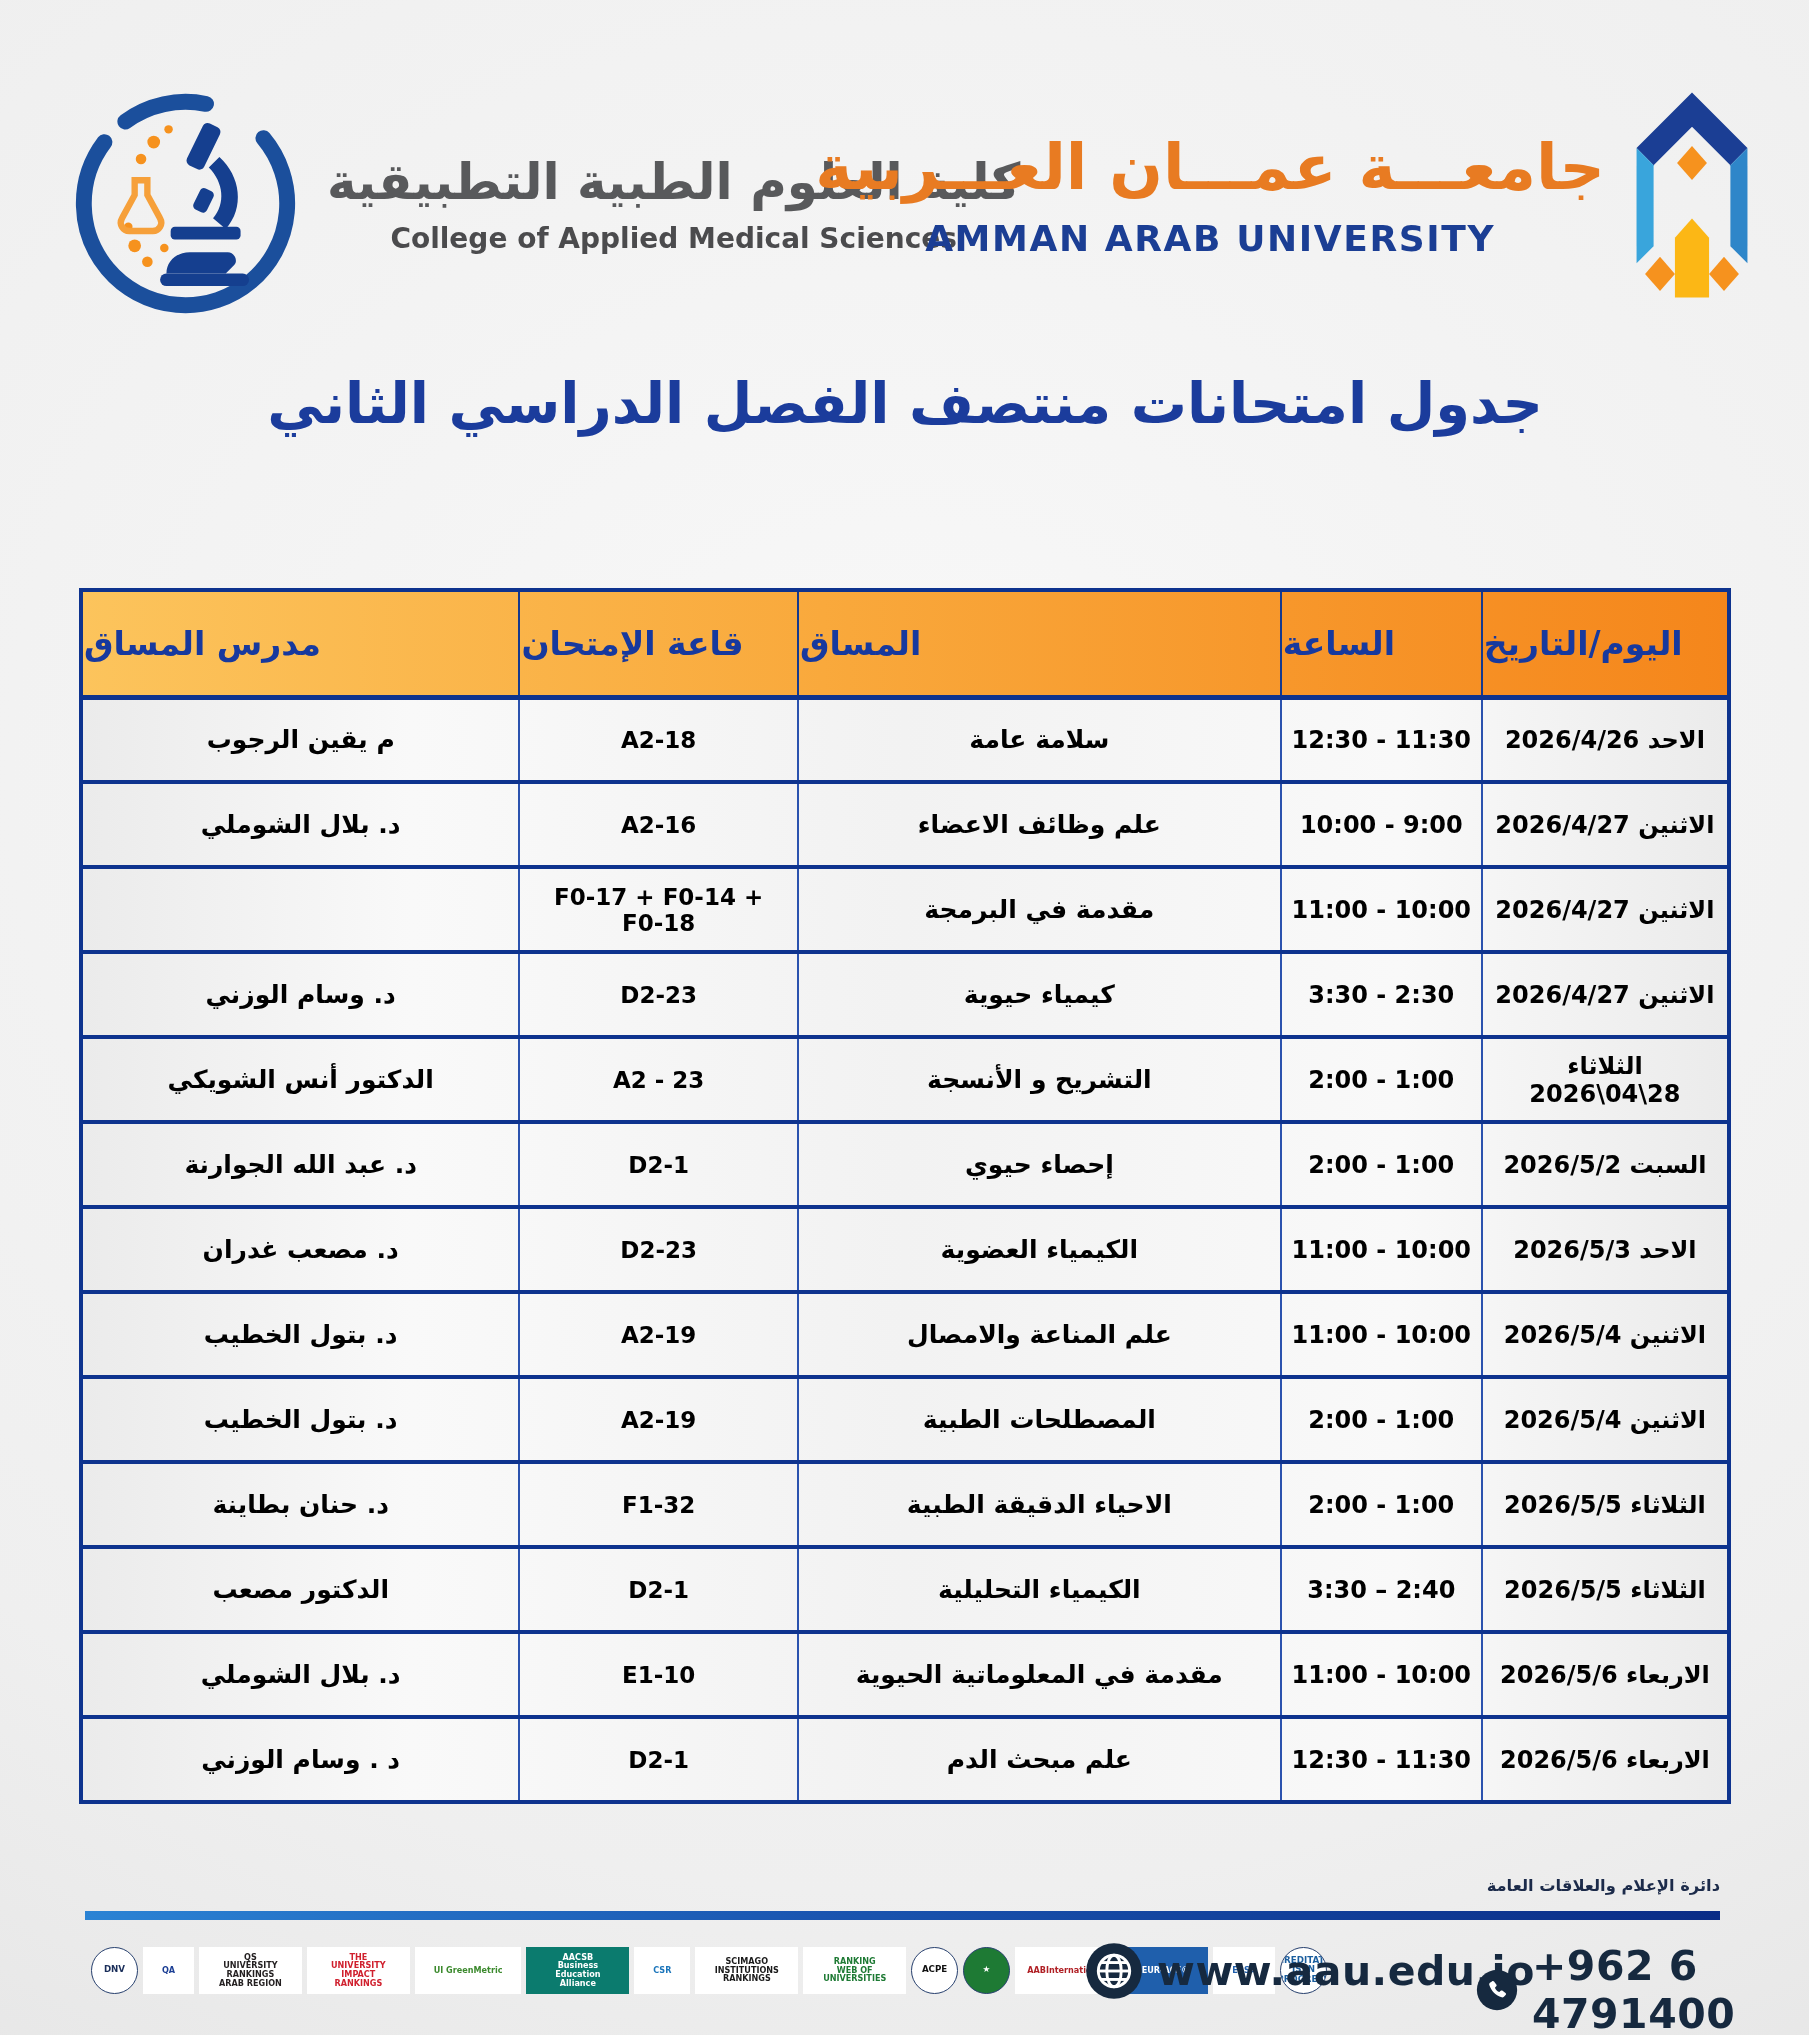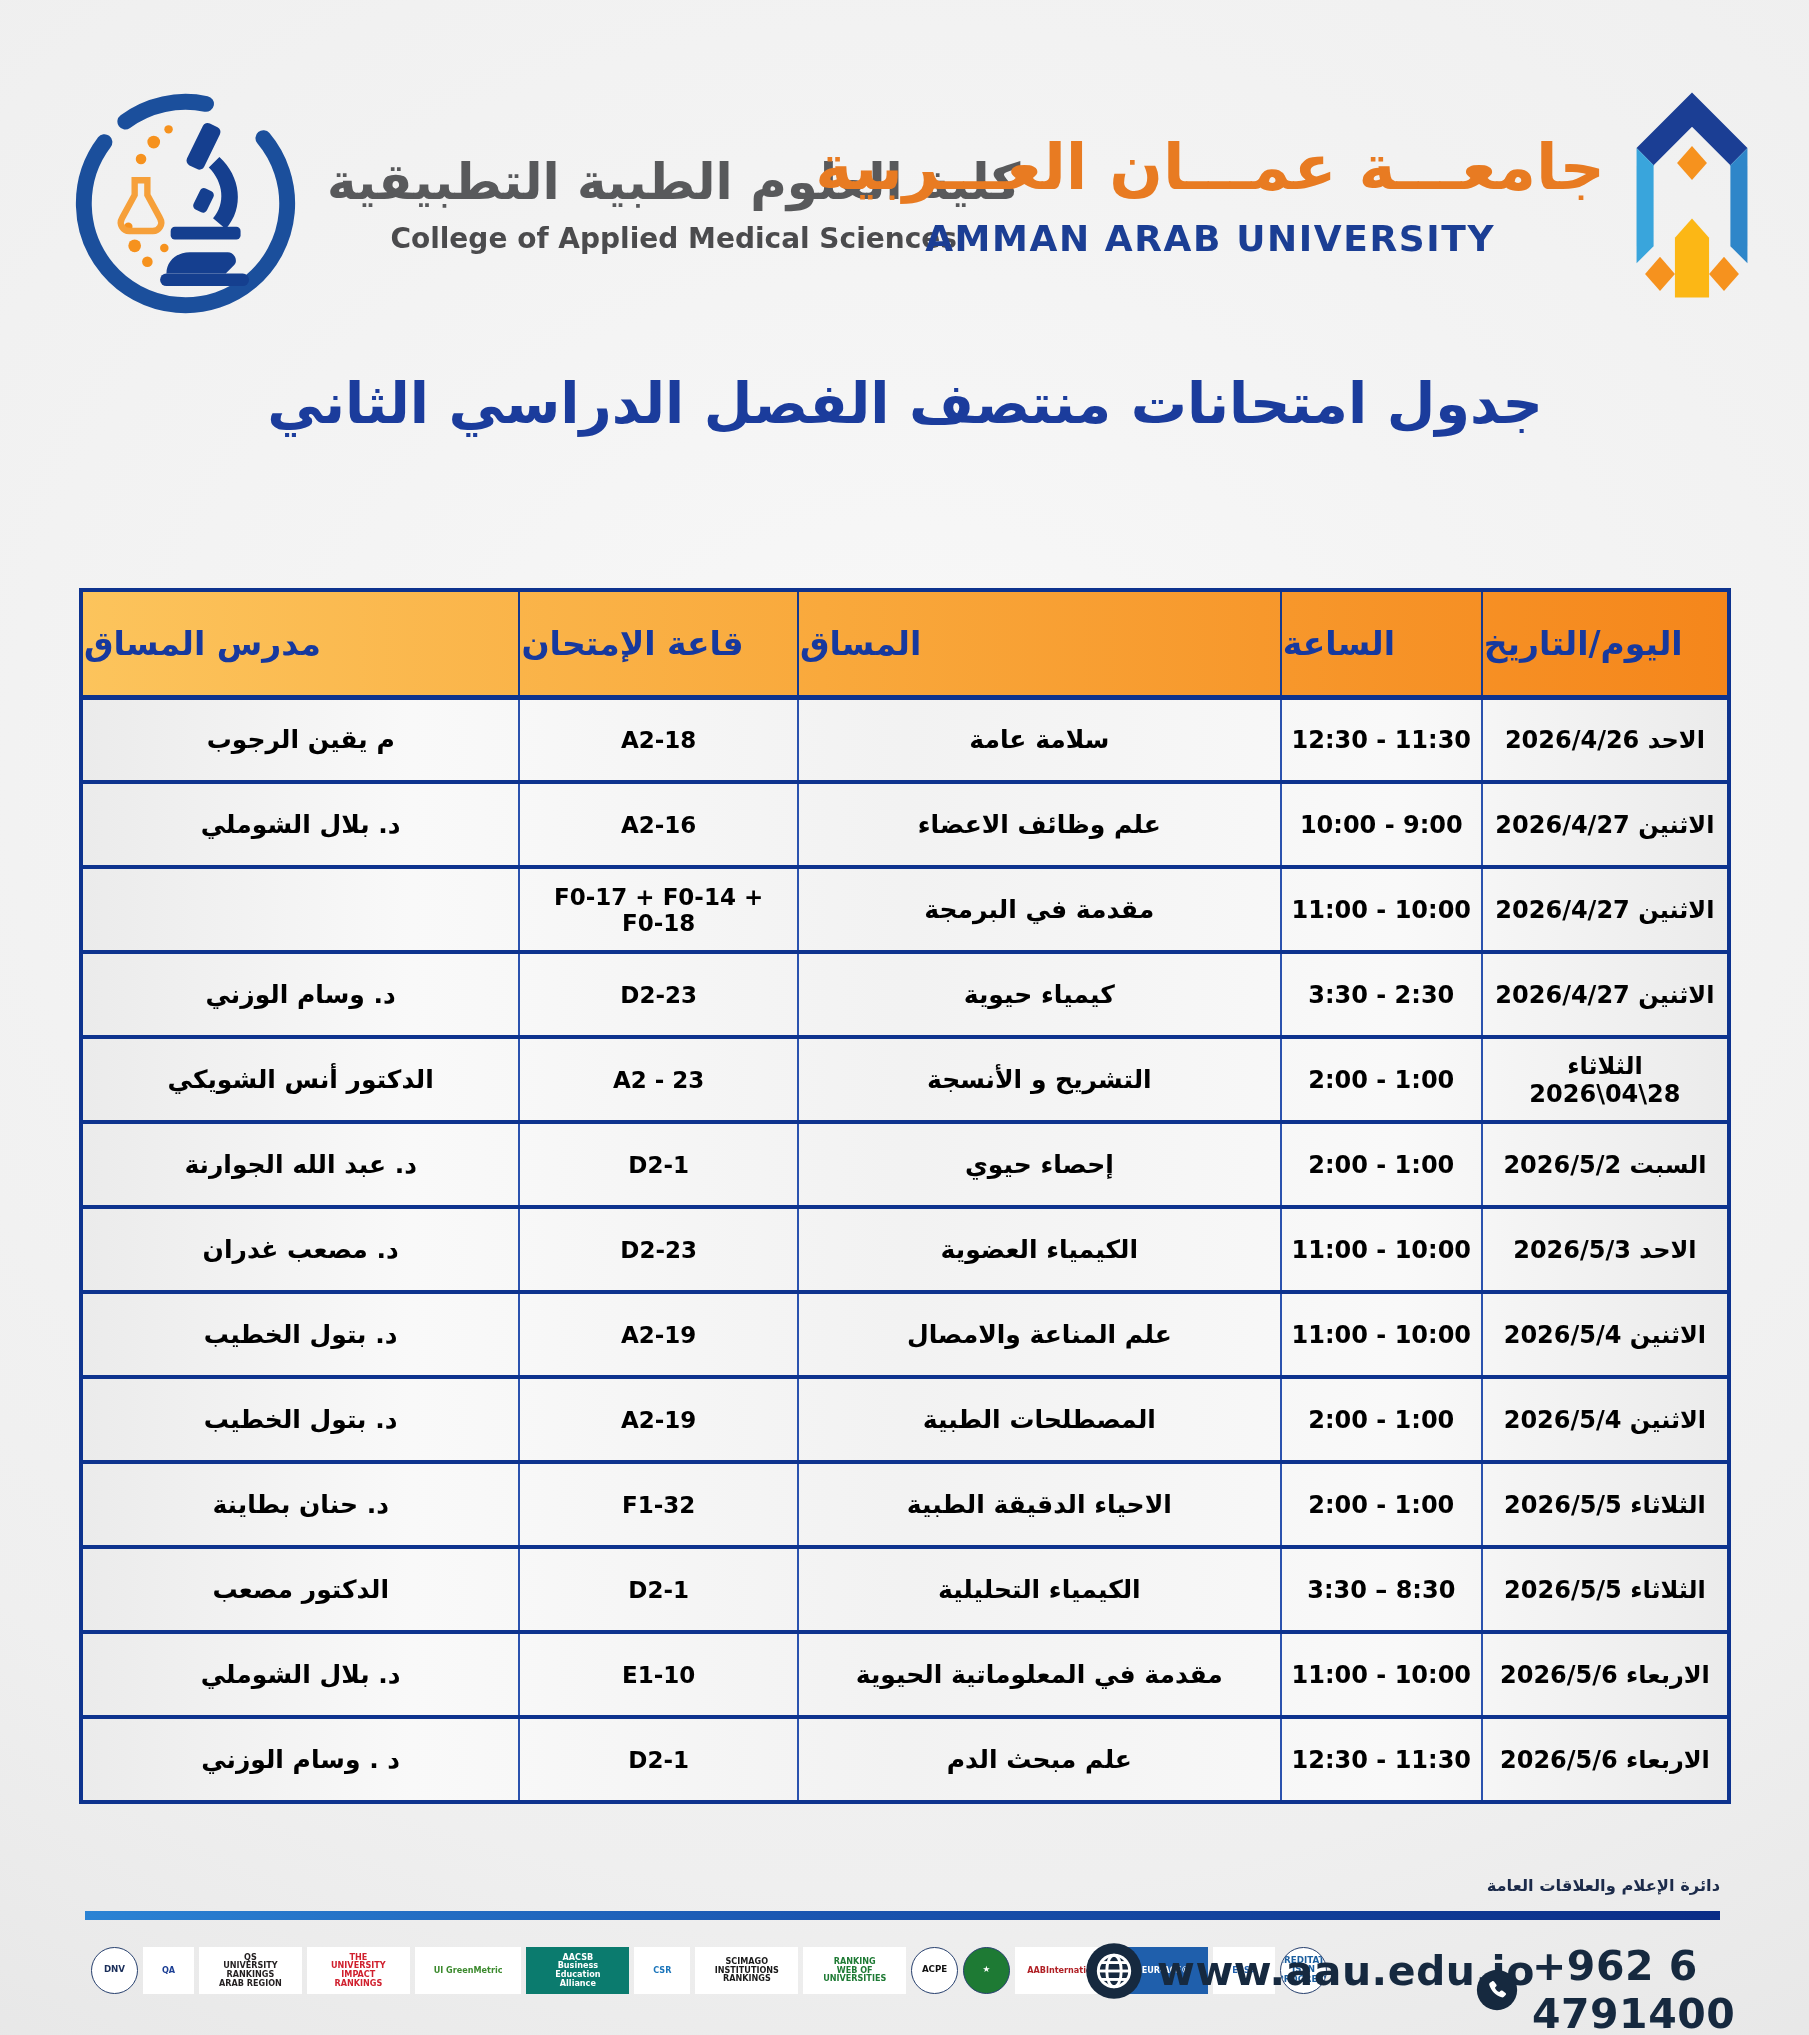--- a/index.html
+++ b/index.html
@@ -184,21 +184,21 @@
         </tr>
         <tr>
           <td dir="rtl" class="c-date">الثلاثاء 2026/5/5</td>
           <td dir="ltr" class="c-time">2:00 - 1:00</td>
           <td dir="rtl" class="c-course">الاحياء الدقيقة الطبية</td>
           <td dir="ltr" class="c-hall">F1-32</td>
           <td dir="rtl" class="c-instructor">د. حنان بطاينة</td>
         </tr>
         <tr>
           <td dir="rtl" class="c-date">الثلاثاء 2026/5/5</td>
-          <td dir="ltr" class="c-time">3:30 – 8:30</td>
+          <td dir="ltr" class="c-time">3:30 – 2:40</td>
           <td dir="rtl" class="c-course">الكيمياء التحليلية</td>
           <td dir="ltr" class="c-hall">D2-1</td>
           <td dir="rtl" class="c-instructor">الدكتور مصعب</td>
         </tr>
         <tr>
           <td dir="rtl" class="c-date">الاربعاء 2026/5/6</td>
           <td dir="ltr" class="c-time">11:00 - 10:00</td>
           <td dir="rtl" class="c-course">مقدمة في المعلوماتية الحيوية</td>
           <td dir="ltr" class="c-hall">E1-10</td>
           <td dir="rtl" class="c-instructor">د. بلال الشوملي</td>

